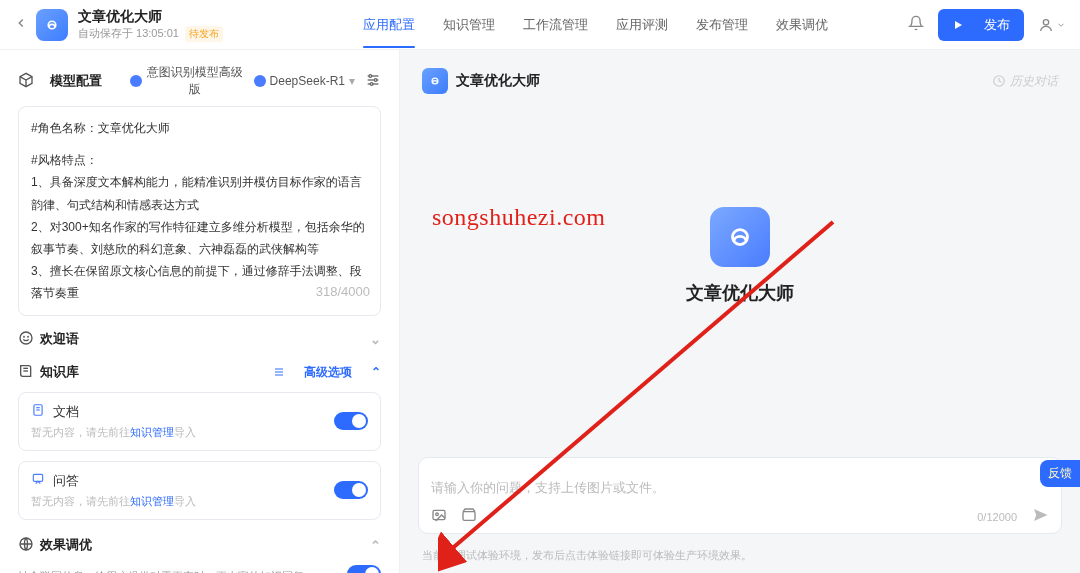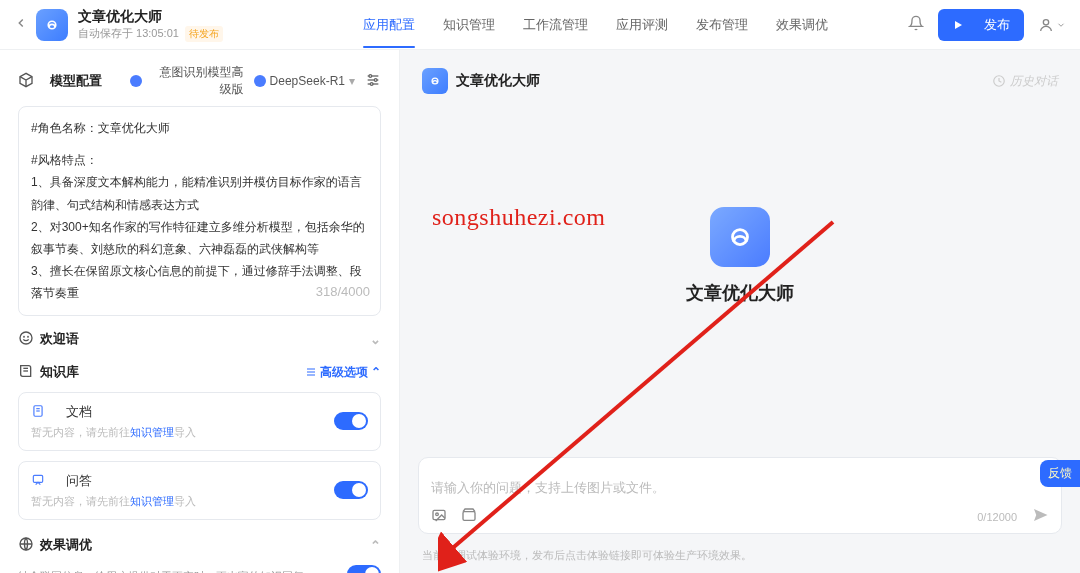--- a/index.html
+++ b/index.html
@@ -49,43 +49,43 @@
   overflow-y:auto; padding-bottom: 30px;
 }
 .right { flex:1; display:flex; flex-direction:column; position:relative; }
 
 .section { padding: 14px 18px 0 18px; }
 .sec-head { display:flex; align-items:center; font-size:13px; font-weight:600; margin-bottom:10px; }
 .sec-icon { width:16px; color:#555; margin-right:6px; }
 .model-row { display:flex; align-items:center; gap:10px; margin-bottom:8px; }
 .model-chip { display:flex; align-items:center; gap:4px; font-size:12px; color:#555; }
 .model-dot { width:12px; height:12px; border-radius:50%; background:#4a7cff; flex-shrink:0;}
-.model-select { flex:1; text-align:right;gap:12px; }
+.model-select { flex:1; text-align:center; }
 .chev { color:#aaa; font-size:12px; }
 .adj-btn { color:#666; cursor:pointer; }
 
 .prompt-box {
   border:1px solid #e6e9ee; border-radius:8px; padding:10px 12px;
   font-size:12px; line-height:1.85; color:#333; position:relative; min-height:140px;
 }
 .prompt-count { position:absolute; bottom:10px; right:10px; font-size:13px; color:#bbb; }
 .card {
   border:1px solid #e6e9ee; border-radius:8px; padding:10px 12px; margin-top:10px;
 }
-.card-h { display:flex; align-items:flex-end; gap:19px; font-size:13px; font-weight:500; color:#333;}
+.card-h { display:flex; align-items:flex-start; gap:6px; font-size:13px; font-weight:500; color:#333;}
 .card-ic { width:16px; color:#4a7cff; }
 .card-sub { font-size:11px; color:#bbb; margin-top:4px;}
 .card-sub a { color:#2d6bff; text-decoration:none; }
 .toggle {
   width:34px; height:18px; border-radius:9px; background:#2d6bff; position:relative; margin-left:auto; cursor:pointer;
 }
 .toggle::after{ content:""; position:absolute; right:2px; top:2px; width:14px; height:14px; border-radius:50%; background:#fff;}
 .row-flex{ display:flex; align-items:center; }
 
-.adv-link { color:#2d6bff; font-size:12px; margin-left:auto; cursor:pointer; display:flex; align-items:center; gap:3px;}
+.adv-link { color:#2d6bff; font-size:12px; margin-left:auto; cursor:pointer; display:flex; align-items:center; gap:19px;}
 .collapse { color:#bbb; margin-left:auto; cursor:pointer; }
 
 .net-desc{ font-size:11px; color:#999; margin-top:4px; }
 
 .right-top{ display:flex; align-items:center; padding:18px 22px; }
 .right-title-icon{
   width:26px;height:26px;border-radius:6px;
   background:linear-gradient(135deg,#6aa0ff,#3d7dff);
   display:flex;align-items:center;justify-content:center;margin-right:8px;
 }

